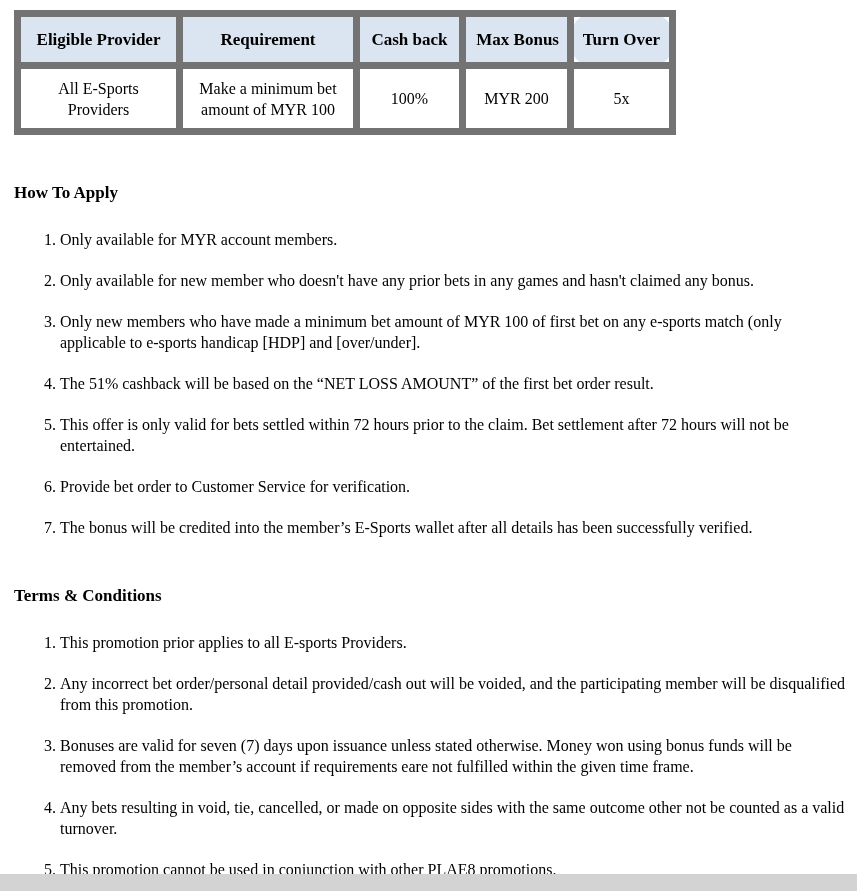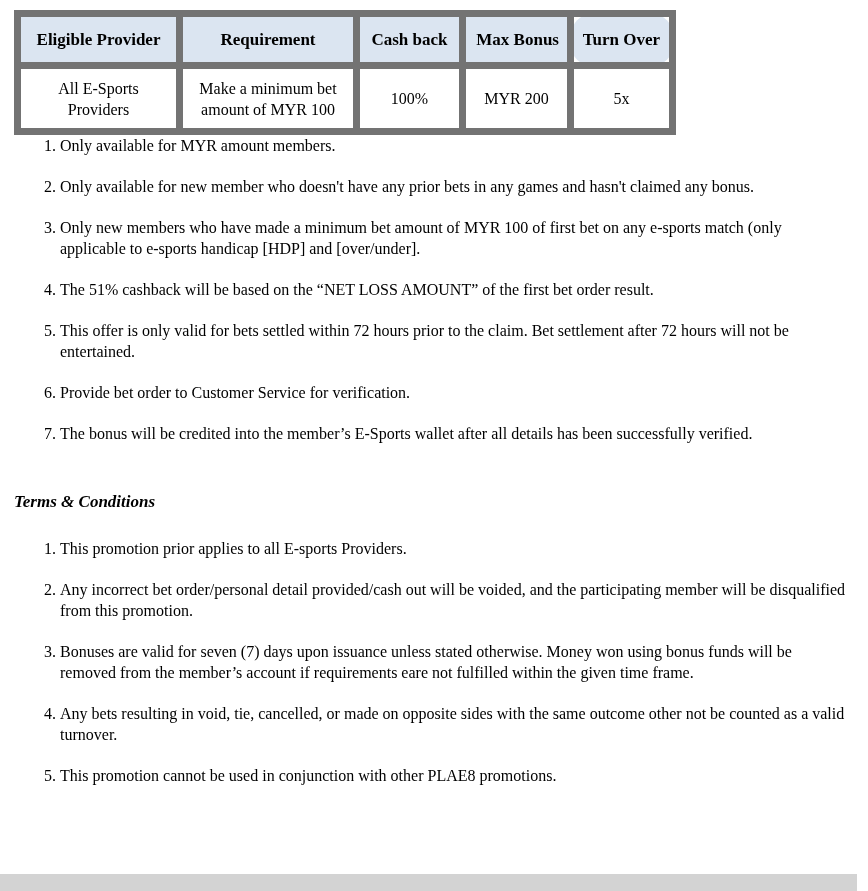--- a/index.html
+++ b/index.html
@@ -46,21 +46,20 @@
   .col-turnover   { width: 102px; border-radius: 21px; }
 
   h2.section-heading {
     font-size: 17px;
     font-weight: bold;
     line-height: 21px;
     margin-top: 47px;
     margin-bottom: 26px;
   }
   h2.terms-heading {
-    font-style: italic;
   }
   ol.numbered-list {
     margin: 0;
     padding-left: 46px;
     max-width: 836px;
   }
   ol.numbered-list li {
     line-height: 21px;
     margin-bottom: 20px;
     padding-left: 0;
@@ -94,22 +93,23 @@
         <tr>
           <td>All E-Sports Providers</td>
           <td>Make a minimum bet amount of MYR 100</td>
           <td>100%</td>
           <td>MYR 200</td>
           <td>5x</td>
         </tr>
       </tbody>
     </table>
 
+    <h2 class="section-heading">How To Apply</h2>
     <ol class="numbered-list">
-      <li>Only available for MYR amount members.</li>
+      <li>Only available for MYR account members.</li>
       <li>Only available for new member who doesn't have any prior bets in any games and hasn't claimed any bonus.</li>
       <li>Only new members who have made a minimum bet amount of MYR 100 of first bet on any e-sports match (only applicable to e-sports handicap [HDP] and [over/under].</li>
       <li>The 51% cashback will be based on the “NET LOSS AMOUNT” of the first bet order result.</li>
       <li>This offer is only valid for bets settled within 72 hours prior to the claim. Bet settlement after 72 hours will not be entertained.</li>
       <li>Provide bet order to Customer Service for verification.</li>
       <li>The bonus will be credited into the member’s E-Sports wallet after all details has been successfully verified.</li>
     </ol>
 
     <h2 class="section-heading terms-heading">Terms &amp; Conditions</h2>
     <ol class="numbered-list">

